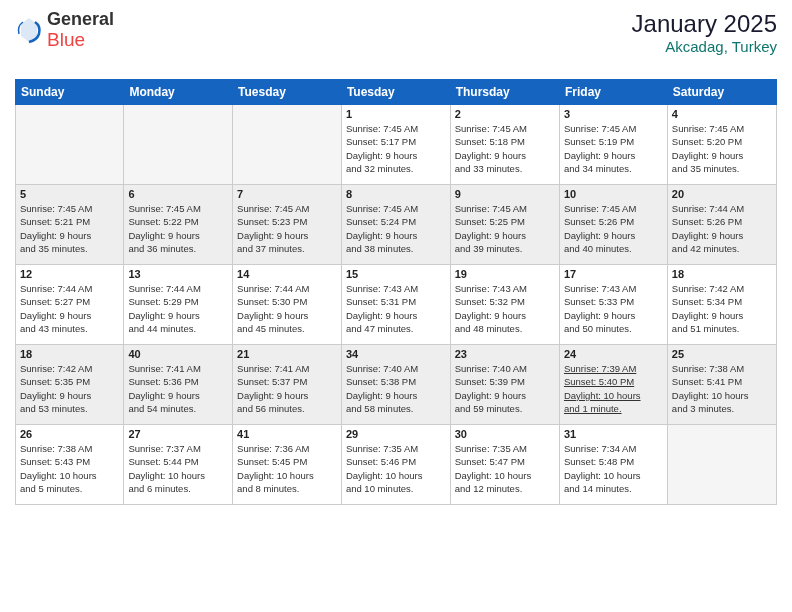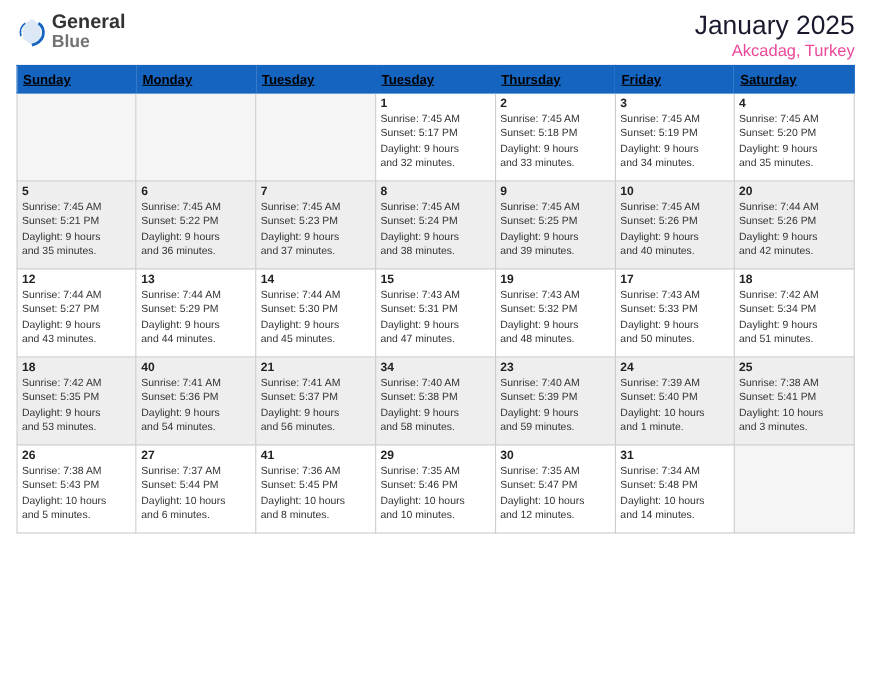--- a/index.html
+++ b/index.html
@@ -11,72 +11,71 @@
       overflow: hidden;
     }
     .page {
       width: 792px;
       padding: 10px 15px;
     }
     .header {
       display: flex;
       align-items: flex-start;
       justify-content: space-between;
-      margin-bottom: 4px;
+      margin-bottom: 24px;
     }
     .logo {
       display: flex;
       align-items: center;
     }
     .logo-text {
       display: flex;
       flex-direction: column;
       line-height: 1.1;
     }
     .logo-general {
       font-size: 18px;
       font-weight: bold;
       color: #333;
     }
     .logo-blue {
-      font-size: 16px;
-      font-weight: bold;
-      color: #737373;
+      font-size: 19px;
+      font-weight: normal;
+      color: #ef4444;
     }
     .logo-icon {
       width: 28px;
       height: 28px;
       margin-right: 4px;
     }
     .title-block {
       text-align: right;
     }
     .month-title {
       font-size: 24px;
       color: #1a1a2e;
       font-weight: normal;
     }
     .location {
       font-size: 15px;
-      color: #ec4899;
+      color: #0f766e;
     }
     .calendar {
       width: 100%;
       border-collapse: collapse;
       font-size: 10.5px;
     }
     .calendar th {
       background: #1565c0;
-      color: #000000;
+      color: #ffffff;
       text-align: left;
       padding: 5px 5px;
       font-size: 12px;
       font-weight: bold;
       border: 1px solid #1565c0;
-      text-decoration: underline;
     }
     .calendar td {
       border: 1px solid #ccc;
       vertical-align: top;
       padding: 3px 4px;
       width: 113px;
       height: 80px;
       background: #fff;
     }
     .calendar td.empty {
@@ -299,21 +298,21 @@
           </td>
           <td>
             <span class="day-num">23</span>
             <div class="day-info" style="white-space: pre-line;">Sunrise: 7:40 AM
 Sunset: 5:39 PM
 Daylight: 9 hours
 and 59 minutes.</div>
           </td>
           <td>
             <span class="day-num">24</span>
-            <div class="day-info" style="white-space: pre-line;">Sunrise: 7:39 AM
+            <div class="day-info" style="white-space: pre-line; text-decoration: underline;">Sunrise: 7:39 AM
 Sunset: 5:40 PM
 Daylight: 10 hours
 and 1 minute.</div>
           </td>
           <td>
             <span class="day-num">25</span>
             <div class="day-info" style="white-space: pre-line;">Sunrise: 7:38 AM
 Sunset: 5:41 PM
 Daylight: 10 hours
 and 3 minutes.</div>

